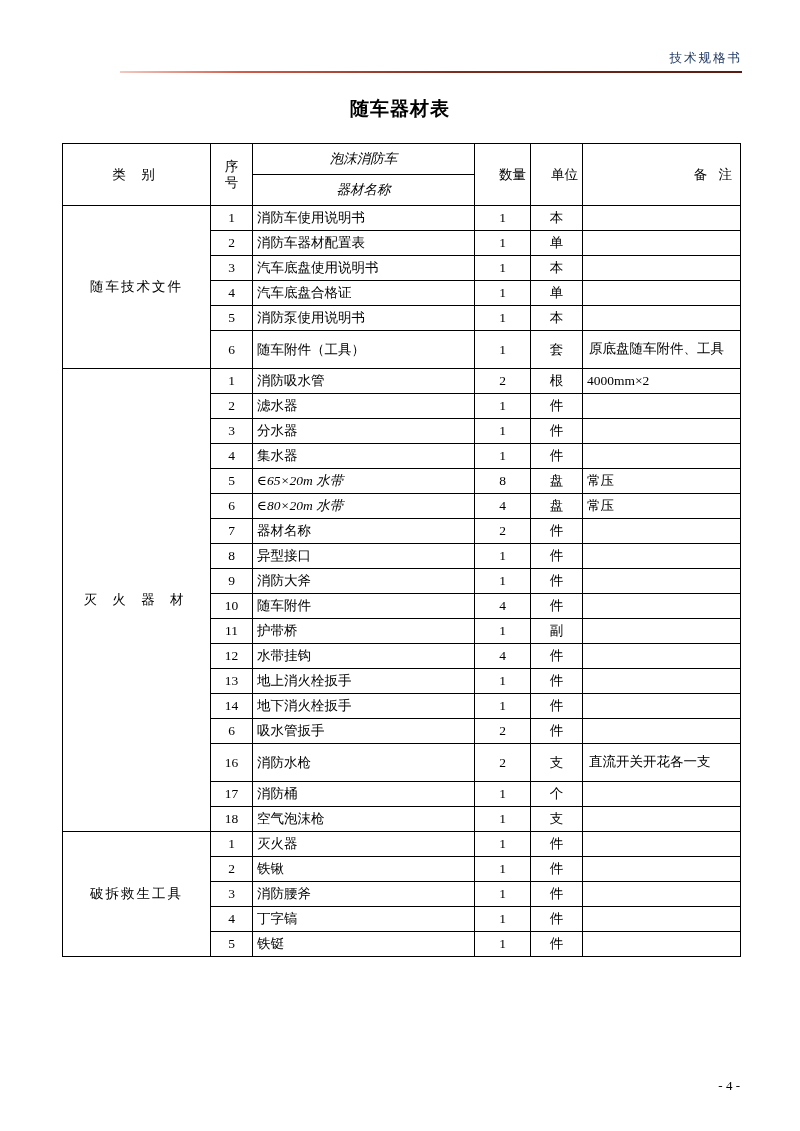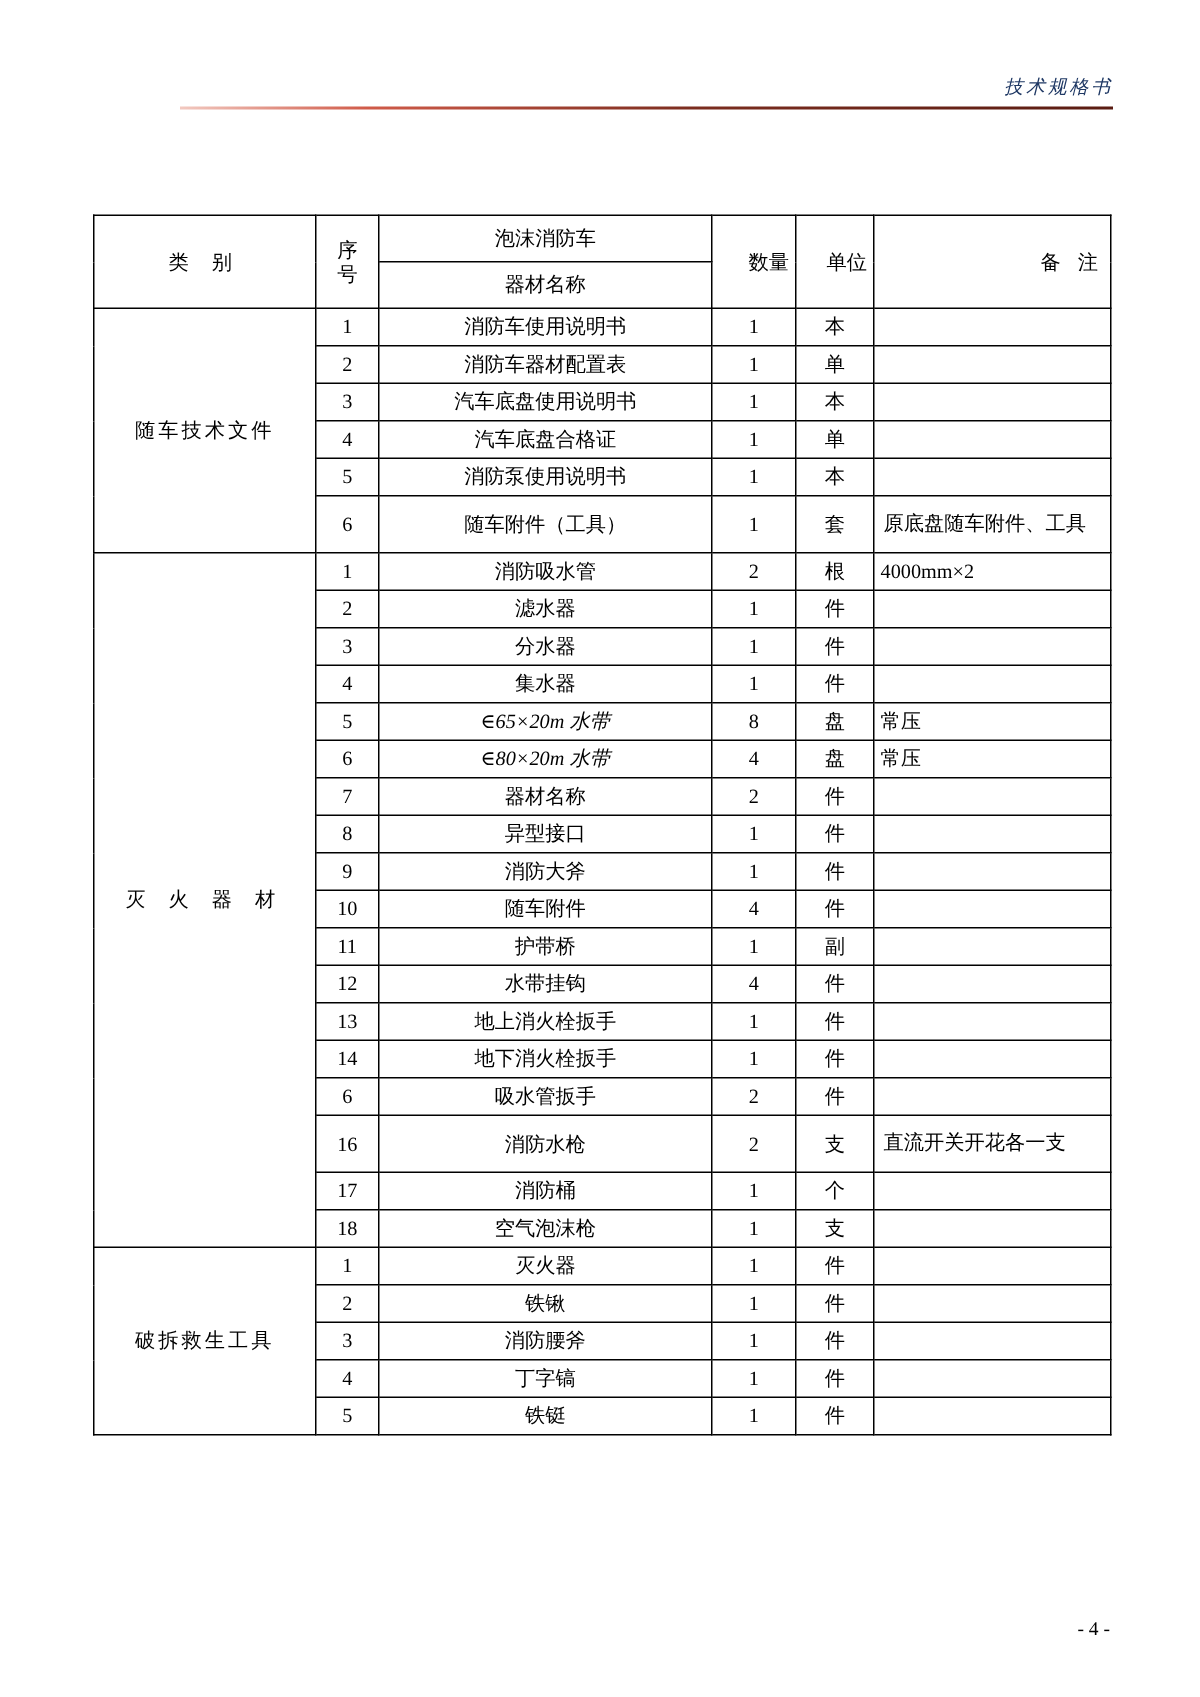--- a/index.html
+++ b/index.html
@@ -22,21 +22,20 @@
     box-sizing: border-box;
   }
 
   
   .header {
     position: absolute;
     top: 50px;
     left: 120px;
     right: 58px;
     height: 26px;
-    font-style: italic;
   }
   .header-title {
     position: absolute;
     right: 0;
     top: 0;
     font-size: 12.5px;
     color: #1f3864;
     letter-spacing: 2px;
     font-family: "Liberation Serif", "DejaVu Serif", serif;
   }
@@ -84,37 +83,38 @@
   }
   
   col.c-cat   { width: 148px; }
   col.c-no    { width: 42px; }
   col.c-name  { width: 222px; }
   col.c-qty   { width: 56px; }
   col.c-unit  { width: 52px; }
   col.c-note  { width: 158px; }
 
   .cell-center { text-align: center; }
-  .cell-left   { text-align: center; padding-left: 8px; }
+  .cell-left   { text-align: left; padding-left: 8px; }
 
   .hdr-cat {
     text-align: center;
     letter-spacing: 6px;
     font-size: 14px;
     padding-left: 6px;
   }
   .hdr-no {
     text-align: center;
     line-height: 1.15;
     font-size: 13.5px;
   }
   .hdr-sub {
     text-align: center;
     font-size: 13px;
     height: 30px;
+    font-style: italic;
   }
   .hdr-qty, .hdr-unit, .hdr-note {
     text-align: right;
     font-size: 13.5px;
   }
   .hdr-note { letter-spacing: 4px; }
 
   .row-h { height: 25px; }
   .row-tall { height: 38px; }
 
@@ -152,20 +152,21 @@
 </head>
 <body>
 
 <div class="page">
 
   <div class="header">
     <div class="header-title">技术规格书</div>
     <div class="header-rule"></div>
   </div>
 
+  <div class="doc-title">随车器材表</div>
 
   <div class="table-wrap">
     <table class="kit">
       <colgroup>
         <col class="c-cat">
           <col class="c-no">
           <col class="c-name">
           <col class="c-qty">
           <col class="c-unit">
           <col class="c-note">

